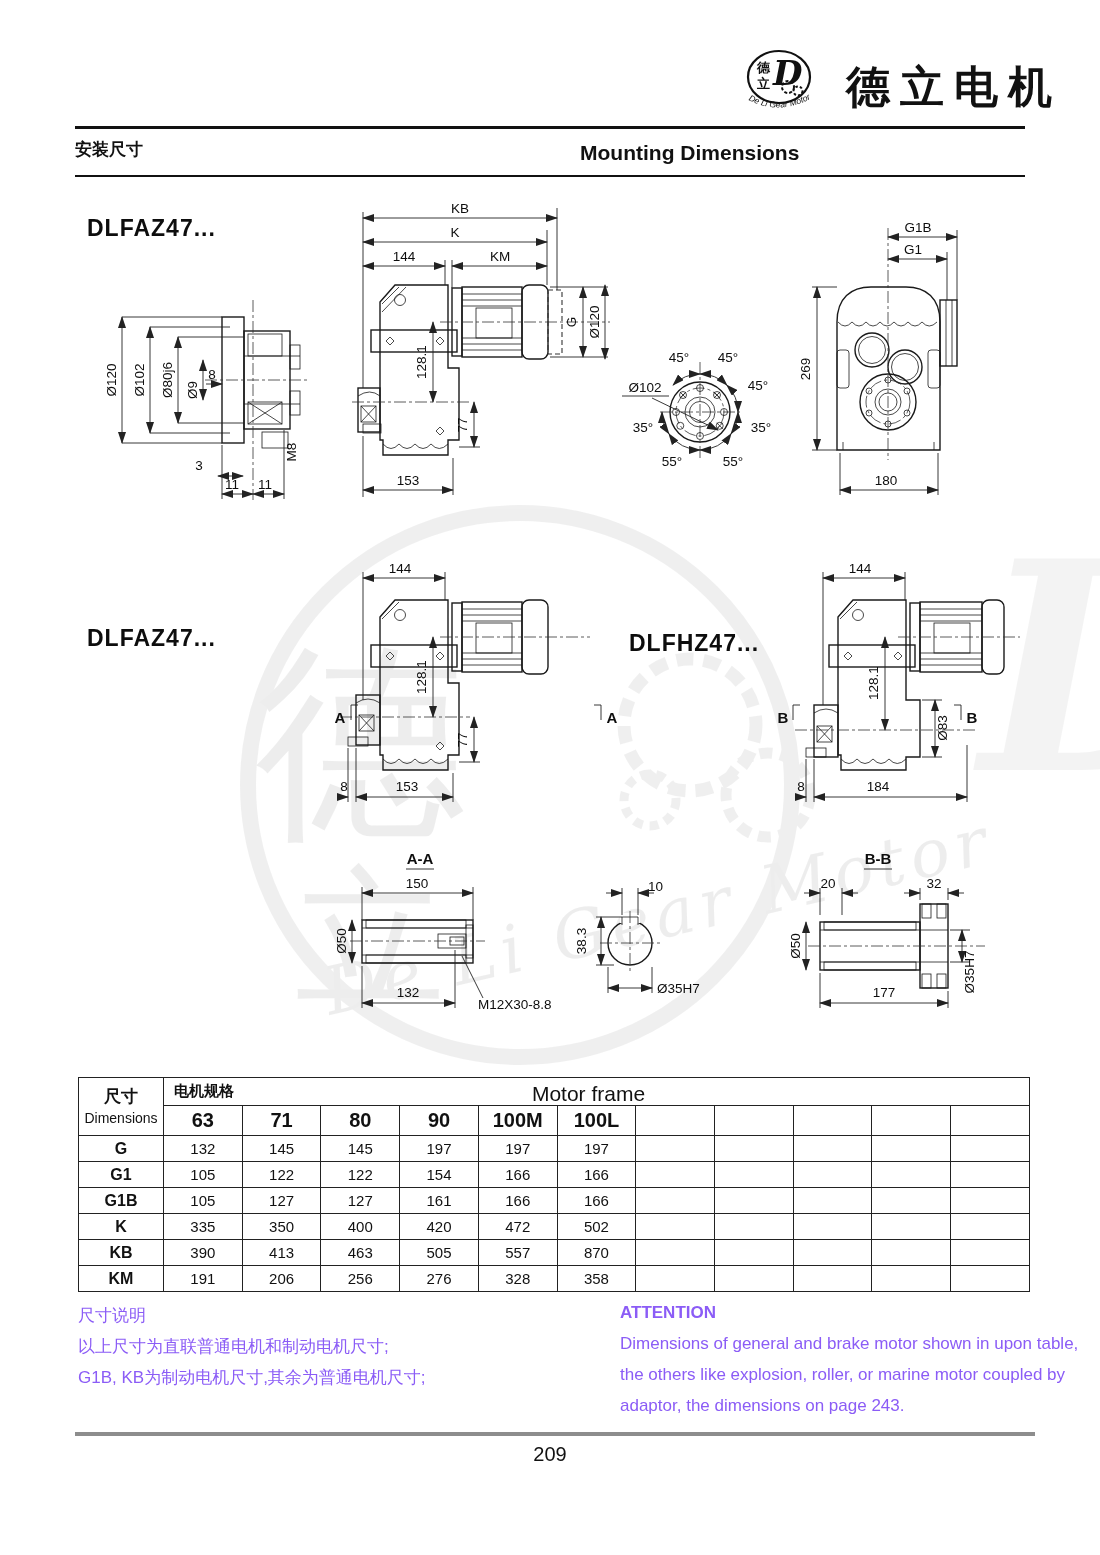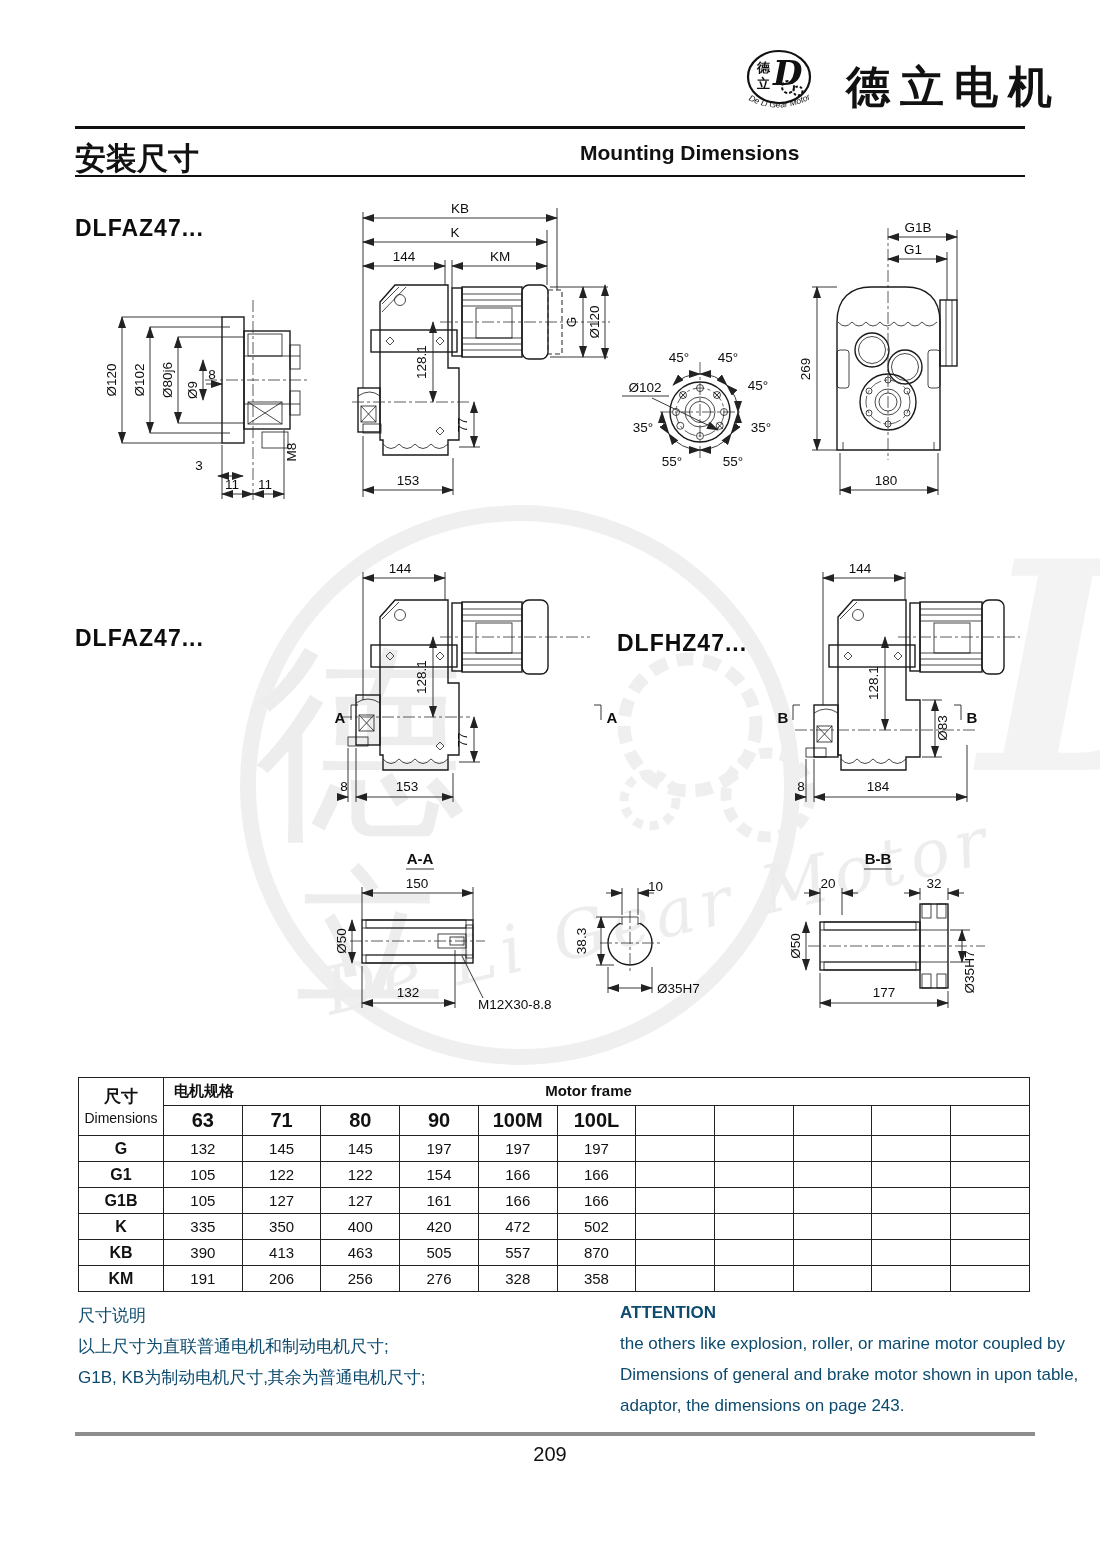--- a/index.html
+++ b/index.html
@@ -1,42 +1,42 @@
 <!DOCTYPE html>
 <html><head>
 <meta charset="utf-8">
 <style>
   html,body{margin:0;padding:0;background:#e8e8e8;}
   #page{position:relative;width:1100px;height:1555px;background:#ffffff;
         font-family:"Liberation Sans",sans-serif;color:#111;overflow:hidden;}
   .abs{position:absolute;}
   .rule{position:absolute;background:#111;}
-  .model{position:absolute;font-size:23px;font-weight:bold;letter-spacing:1px;color:#0d0d0d;}
-  .title-cn{position:absolute;left:75px;top:138px;font-size:31px;font-weight:bold;}
+  .model{position:absolute;font-size:23px;font-weight:bold;letter-spacing:1px;color:#0d0d0d;margin-left:12px;}
+  .title-cn{position:absolute;left:75px;top:138px;font-size:17px;font-weight:bold;}
   .title-en{position:absolute;left:580px;top:141px;font-size:21px;font-weight:bold;}
   .brand{position:absolute;left:830px;top:58px;font-size:44px;font-weight:bold;
          font-family:"DejaVu Serif",serif;letter-spacing:10px;margin-left:16px;}
   
   svg{overflow:visible;}
   .p{fill:none;stroke:#1a1a1a;stroke-width:1.4;}
   .p2{fill:none;stroke:#1a1a1a;stroke-width:.8;}
   .d{fill:none;stroke:#222;stroke-width:.9;}
   .cl{fill:none;stroke:#333;stroke-width:.8;stroke-dasharray:12 3 3 3;}
   .dsh{fill:none;stroke:#333;stroke-width:1.1;stroke-dasharray:5 3;}
   .t{font-family:"Liberation Sans",sans-serif;font-size:13.5px;fill:#0d0d0d;}
   .tm{text-anchor:middle;}
   .ts{font-family:"Liberation Sans",sans-serif;font-size:15px;fill:#0d0d0d;font-weight:bold;}
   
   #dimtable{position:absolute;left:78px;top:1077px;width:952px;border-collapse:collapse;table-layout:fixed;padding-left:48px;}
   #dimtable td{border:1.4px solid #222;font-size:15px;text-align:center;padding:0;overflow:hidden;}
   #dimtable .hd{font-weight:bold;font-size:20px;}
   #dimtable .lblcell{font-size:16px;}
   #dimtable .cn{font-weight:bold;text-align:left;padding-left:10px;position:relative;}
-  #dimtable .cn .centered{position:absolute;left:0;right:16px;top:4px;text-align:center;font-weight:bold;font-size:15px;}
-  .notes{position:absolute;font-size:17px;line-height:31px;color:#0c4a6e;}
+  #dimtable .cn .centered{position:absolute;left:0;right:16px;top:4px;text-align:center;font-weight:normal;font-size:21px;}
+  .notes{position:absolute;font-size:17px;line-height:31px;color:#8b5cf6;}
   .pageno{position:absolute;left:0;width:1100px;top:1443px;text-align:center;font-size:20px;}
   .wm{position:absolute;left:90px;top:470px;opacity:.15;pointer-events:none;}
 </style>
 </head>
 <body>
 
 <div id="page">
 
   <svg width="1" height="1" class="abs" style="left:0;top:0">
     <defs>
@@ -614,21 +614,21 @@
   </tbody>
     </table>
 
   <div class="notes" style="left:78px;top:1300px">
     <div>尺寸说明</div>
     <div>以上尺寸为直联普通电机和制动电机尺寸;</div>
     <div>G1B, KB为制动电机尺寸,其余为普通电机尺寸;</div>
   </div>
   <div class="notes" style="left:620px;top:1297px">
     <div style="font-weight:bold">ATTENTION</div>
+    <div>Dimensions of general and brake motor shown in upon table,</div>
     <div>the others like explosion, roller, or marine motor coupled by</div>
-    <div>Dimensions of general and brake motor shown in upon table,</div>
     <div>adaptor, the dimensions on page 243.</div>
   </div>
 
   <div class="rule" style="left:75px;top:1432px;width:960px;height:4px;background:#8d8d8d"></div>
   <div class="pageno">209</div>
 
 </div>
 
 </body></html>

